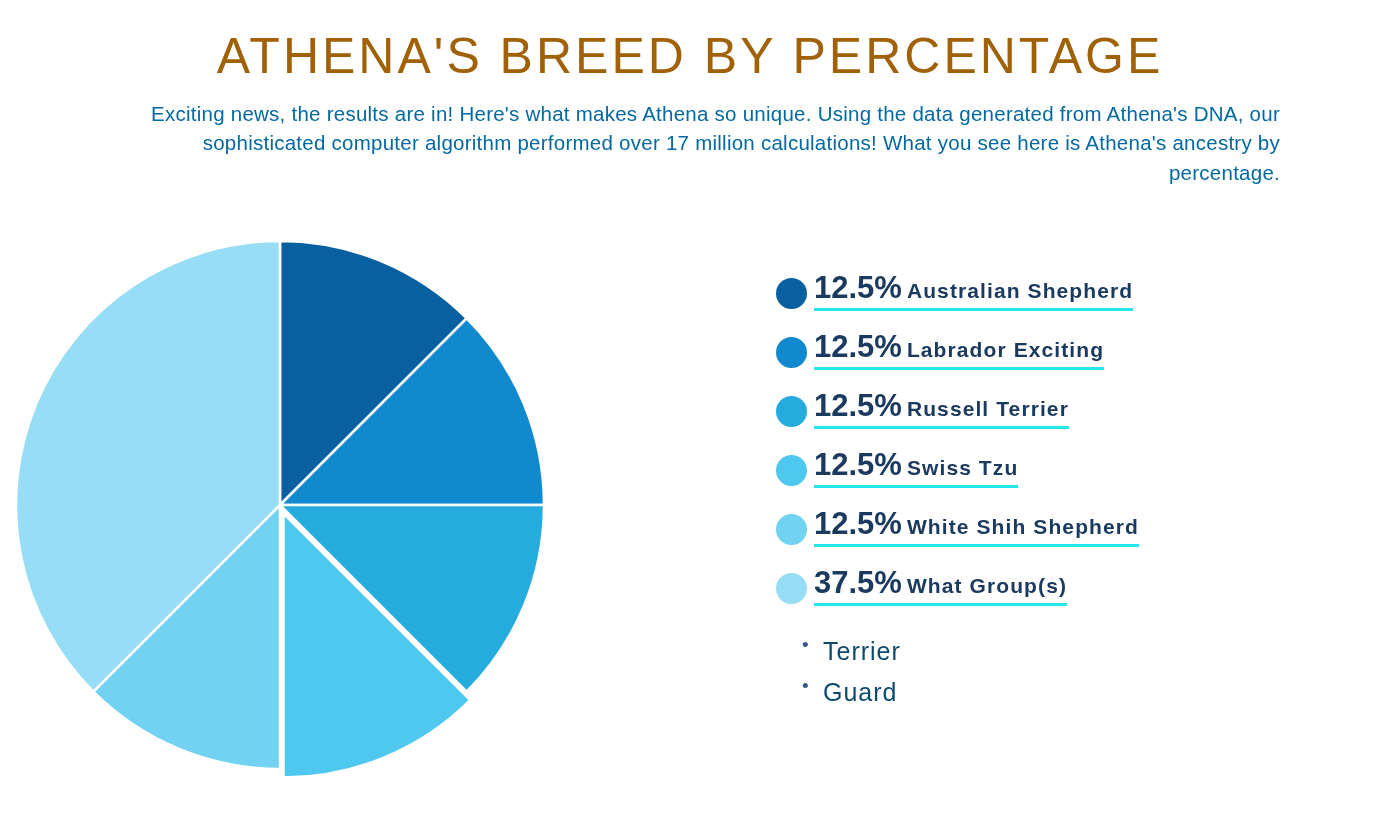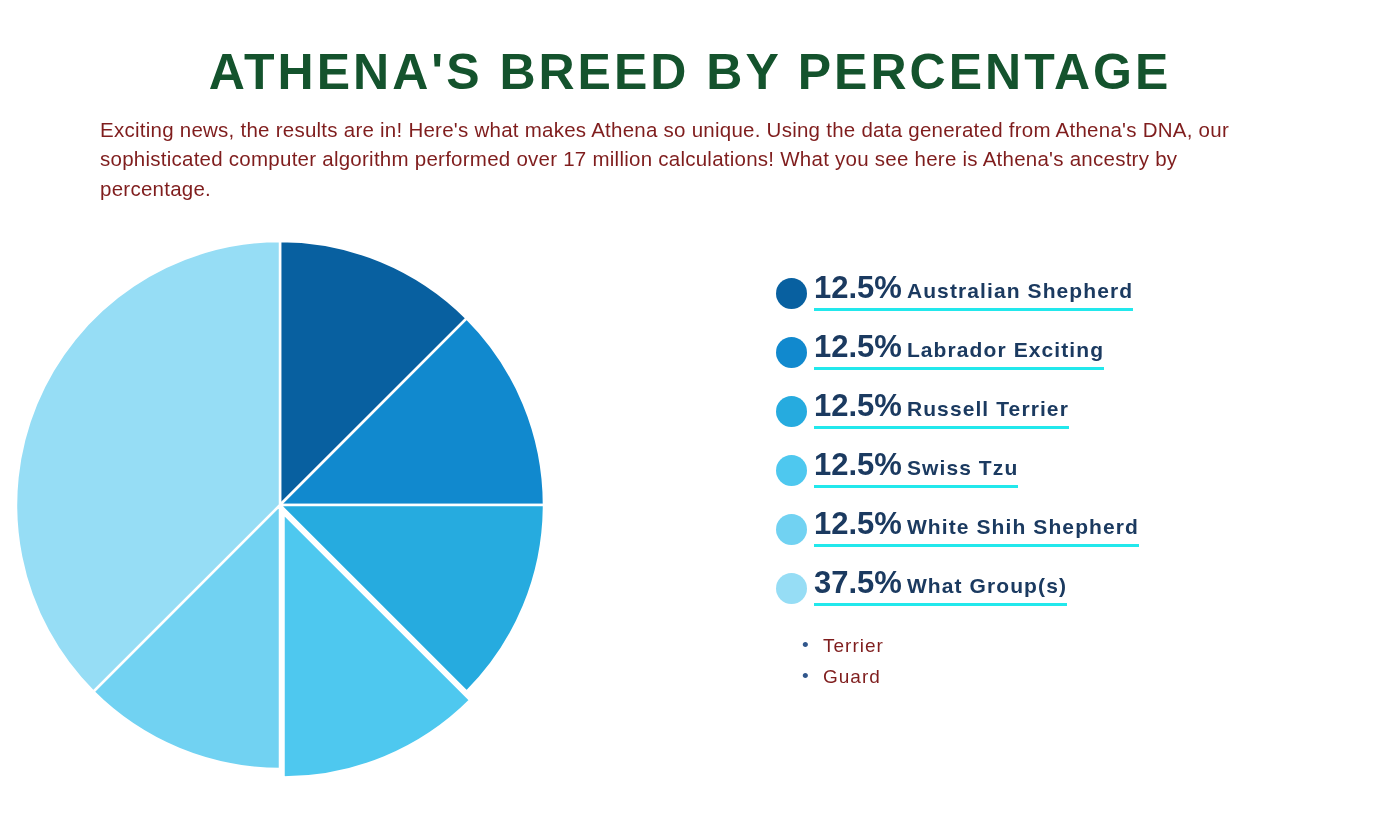--- a/index.html
+++ b/index.html
@@ -24,36 +24,36 @@
   }
 
   
   .header {
     padding-top: 30px;
     text-align: center;
   }
 
   .title {
     font-size: 50px;
-    font-weight: bold;
+    font-weight: normal;
     letter-spacing: 3.0px;
-    color: #14532d;
+    color: #a16207;
     line-height: 1.05;
-    margin: 16px;
+    margin: 0;
     white-space: nowrap;
   }
 
   .subtitle {
     margin: 16px auto 8px auto;
     width: 1180px;
     font-size: 20.5px;
     line-height: 1.44;
     letter-spacing: 0.25px;
-    color: #7f1d1d;
-    text-align: left;
+    color: #0369a1;
+    text-align: right;
   }
 
   
   .content {
     position: absolute;
     top: 200px;
     left: 0;
     width: 1107px;
     height: 631px;
   }
@@ -122,23 +122,23 @@
   }
 
   
   .sublist {
     margin: 5px 0 0 26px;
     padding: 0;
     list-style: none;
   }
   .sublist li {
     position: relative;
-    font-size: 19px;
+    font-size: 25px;
     letter-spacing: 1.0px;
-    color: #7f1d1d;
+    color: #0c4a6e;
     line-height: 1.62;
     padding-left: 21px;
   }
   .sublist li::before {
     content: "\2022";
     position: absolute;
     left: 0;
     top: -1px;
     font-size: 19px;
     color: #31578c;

